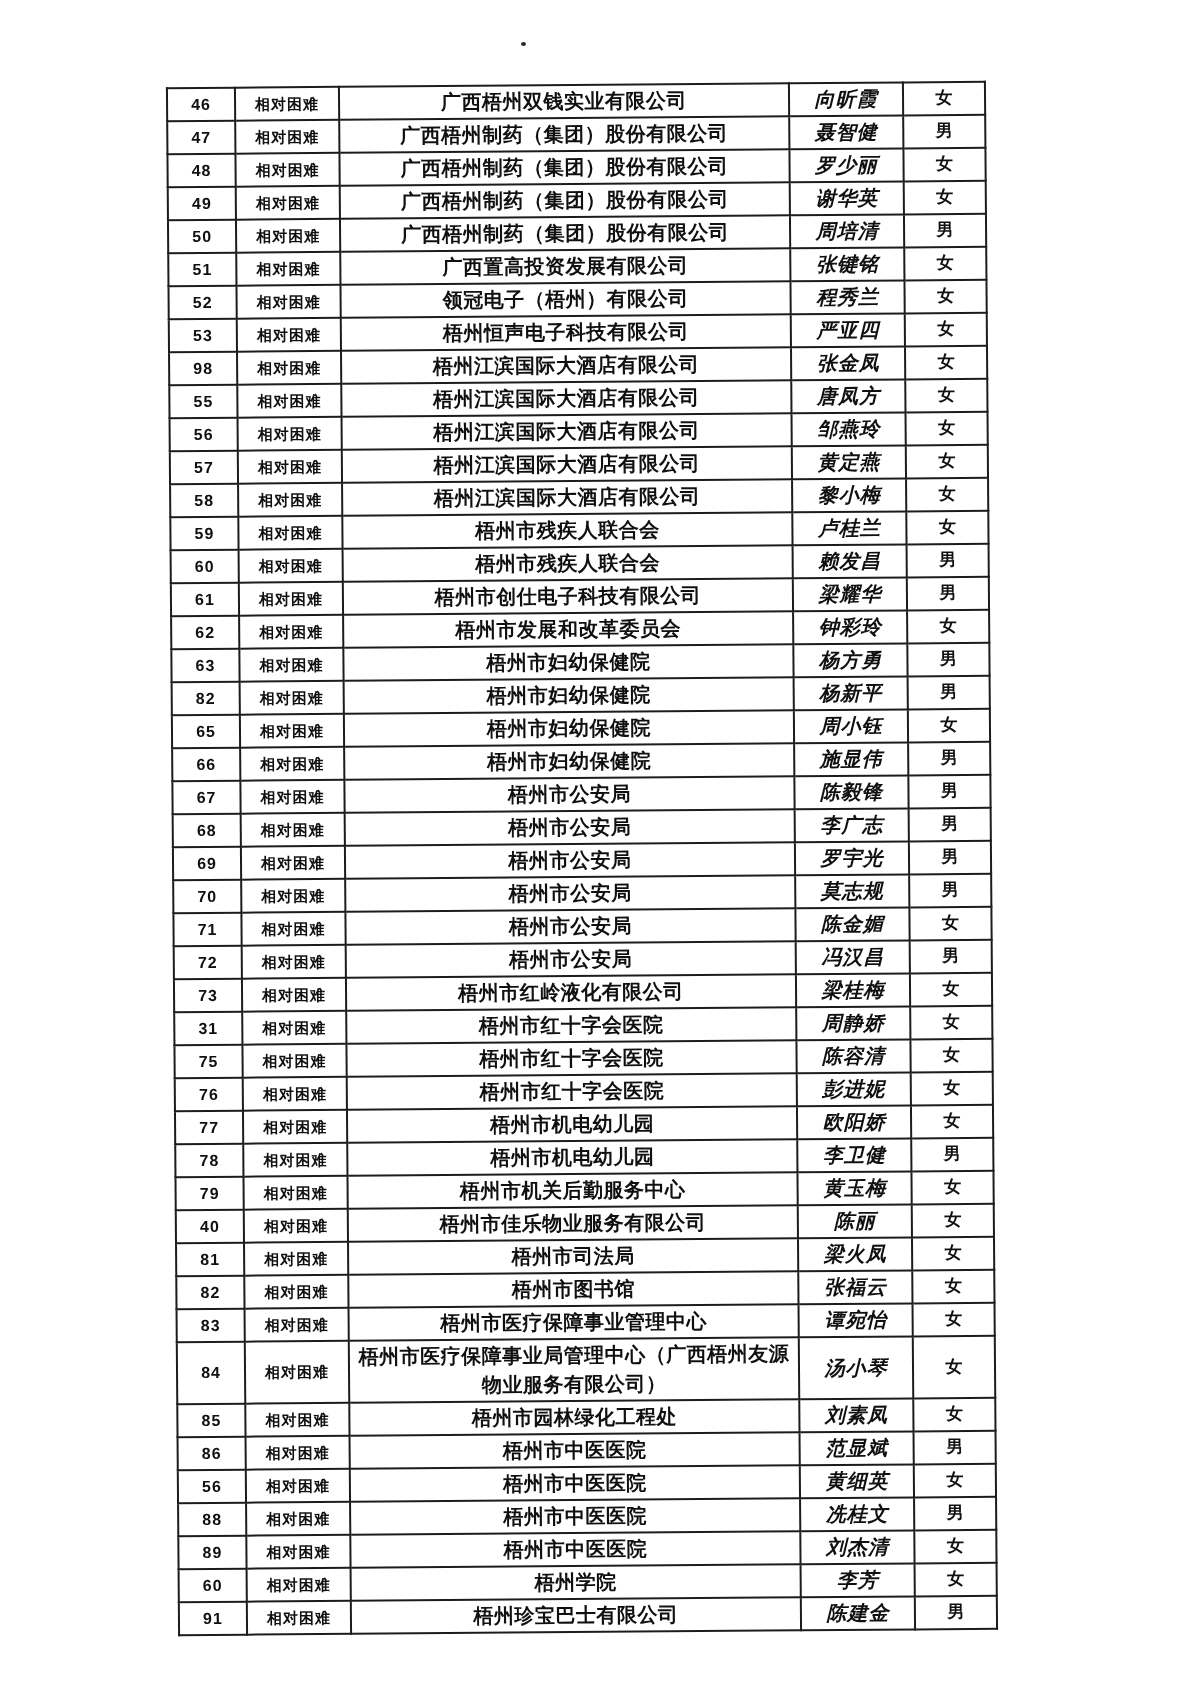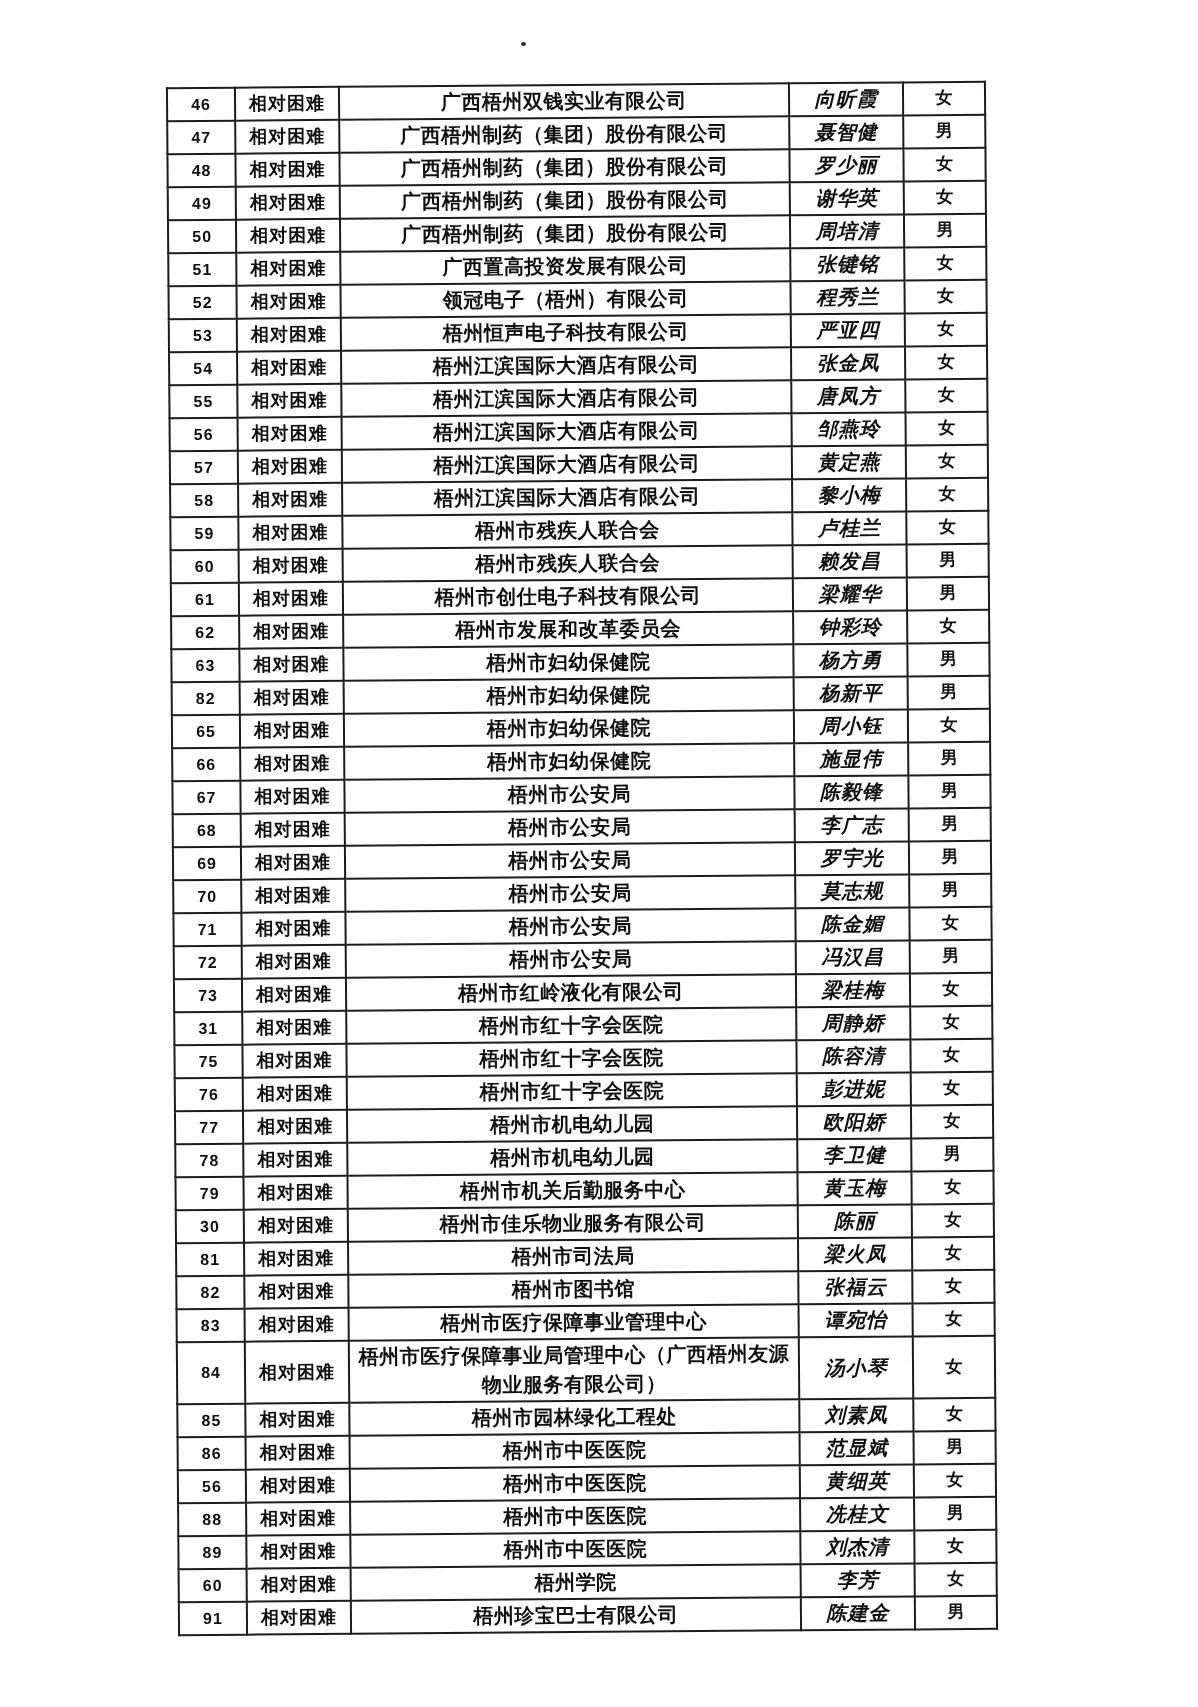--- a/index.html
+++ b/index.html
@@ -54,21 +54,21 @@
     line-height: 1.45;
     overflow: hidden;
   }
   col.c-no       { width: 68px; }
   col.c-category { width: 104px; }
   col.c-company  { width: 450px; }
   col.c-name     { width: 114px; }
   col.c-gender   { width: 82px; }
 
   td.cell-no       { font-size: 16px; letter-spacing: 1px; }
-  td.cell-category { font-size: 18px; letter-spacing: 1px; }
+  td.cell-category { font-size: 15px; letter-spacing: 1px; }
   td.cell-company  { font-size: 20px; letter-spacing: 0.5px; }
   td.cell-name     { font-size: 20px; letter-spacing: 1px; font-style: italic; }
   td.cell-gender   { font-size: 17px; }
 </style>
 </head>
 <body>
 
 <div class="speck"></div>
 
 <div class="table-wrap">
@@ -131,21 +131,21 @@
     <td class="cell-gender">女</td>
   </tr>
         <tr>
     <td class="cell-no">53</td>
     <td class="cell-category">相对困难</td>
     <td class="cell-company">梧州恒声电子科技有限公司</td>
     <td class="cell-name">严亚四</td>
     <td class="cell-gender">女</td>
   </tr>
         <tr>
-    <td class="cell-no">54</td>
+    <td class="cell-no">98</td>
     <td class="cell-category">相对困难</td>
     <td class="cell-company">梧州江滨国际大酒店有限公司</td>
     <td class="cell-name">张金凤</td>
     <td class="cell-gender">女</td>
   </tr>
         <tr>
     <td class="cell-no">55</td>
     <td class="cell-category">相对困难</td>
     <td class="cell-company">梧州江滨国际大酒店有限公司</td>
     <td class="cell-name">唐凤方</td>
@@ -313,21 +313,21 @@
     <td class="cell-gender">男</td>
   </tr>
         <tr>
     <td class="cell-no">79</td>
     <td class="cell-category">相对困难</td>
     <td class="cell-company">梧州市机关后勤服务中心</td>
     <td class="cell-name">黄玉梅</td>
     <td class="cell-gender">女</td>
   </tr>
         <tr>
-    <td class="cell-no">30</td>
+    <td class="cell-no">40</td>
     <td class="cell-category">相对困难</td>
     <td class="cell-company">梧州市佳乐物业服务有限公司</td>
     <td class="cell-name">陈丽</td>
     <td class="cell-gender">女</td>
   </tr>
         <tr>
     <td class="cell-no">81</td>
     <td class="cell-category">相对困难</td>
     <td class="cell-company">梧州市司法局</td>
     <td class="cell-name">梁火凤</td>

